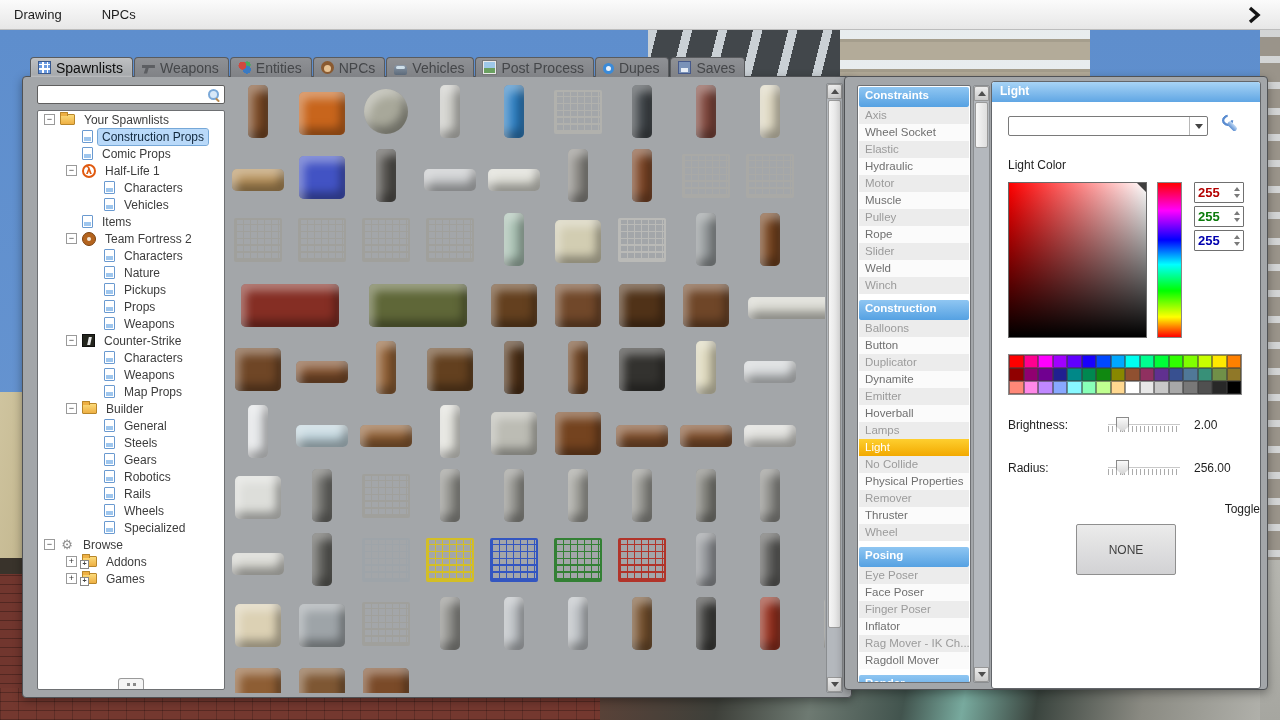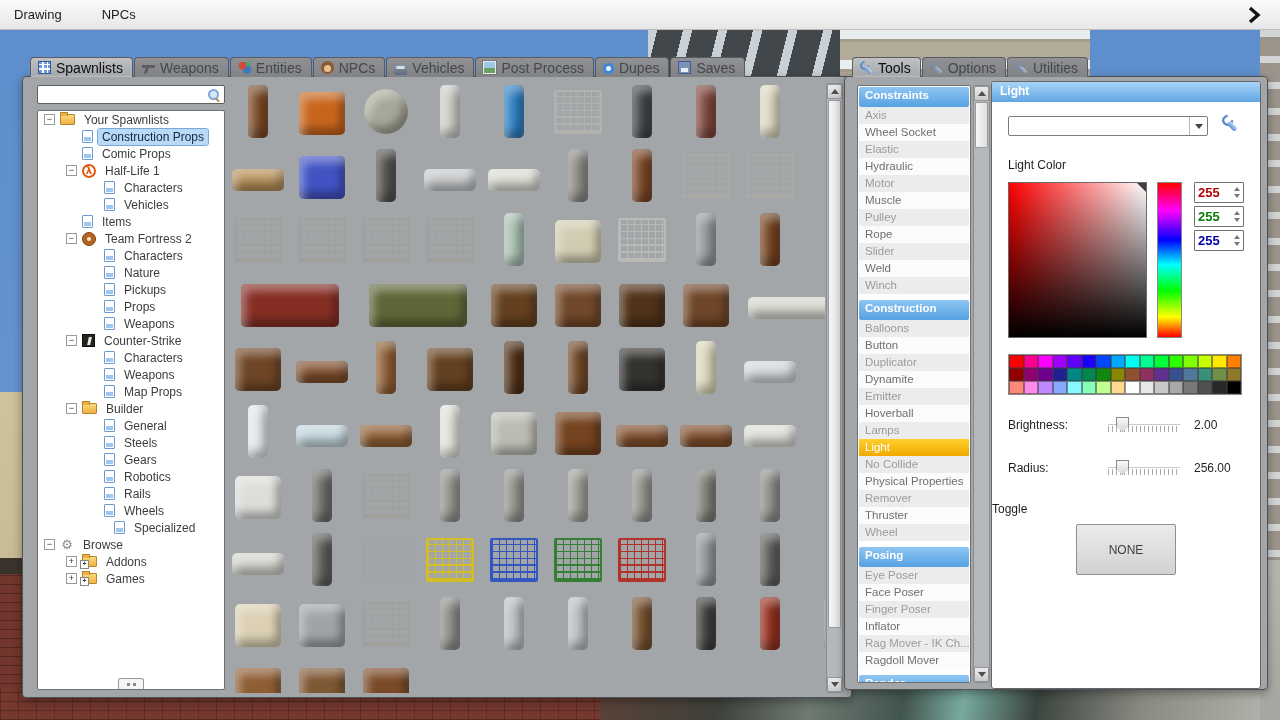--- a/index.html
+++ b/index.html
@@ -197,21 +197,21 @@
   .spin-arrows{width:13px;display:flex;flex-direction:column;align-items:center;justify-content:space-around;padding:3px 0}
   .tri-u{width:0;height:0;border-left:3.5px solid transparent;border-right:3.5px solid transparent;border-bottom:4px solid #7a7a7a}
   .tri-d{width:0;height:0;border-left:3.5px solid transparent;border-right:3.5px solid transparent;border-top:4px solid #7a7a7a}
 
   #color-palette{margin:16px 16px 0;width:234px;display:grid;grid-template-columns:repeat(16,1fr);
     border:1px solid #8a8a8a}
   .swatch{height:13px;border:0.5px solid rgba(60,60,60,.55)}
 
   #brightness-row{margin-top:20px}
   #radius-row{margin-top:23px}
-  #toggle-label{text-align:left;margin-top:24px;font-size:12px;color:#1e1e1e}
+  #toggle-label{text-align:right;margin-top:24px;font-size:12px;color:#1e1e1e}
   #none-button{display:block;margin:8px auto 0;width:100px;height:51px;
     background:linear-gradient(#ebebeb,#d2d2d4);border:1px solid #8f8f8f;border-radius:2px;
     font-size:12px;color:#3f3f3f;font-family:"Liberation Sans",sans-serif}
 
   #fwd svg{display:block}
 </style>
 </head>
 <body>
 
 <div id="stage">
@@ -393,21 +393,21 @@
           <div class="tree-row" style="padding-left: 50px;">
             <span class="exp-sp"></span>
             <span class="tico t-page"></span>
             <span class="tree-label">Rails</span>
           </div>
           <div class="tree-row" style="padding-left: 50px;">
             <span class="exp-sp"></span>
             <span class="tico t-page"></span>
             <span class="tree-label">Wheels</span>
           </div>
-          <div class="tree-row" style="padding-left: 50px; margin-left: 10px;">
+          <div class="tree-row" style="padding-left: 50px;">
             <span class="exp-sp"></span>
             <span class="tico t-page"></span>
             <span class="tree-label">Specialized</span>
           </div>
           <div class="tree-row" style="padding-left: 6px;">
             <span class="exp">−</span>
             <span class="tico t-gear">⚙</span>
             <span class="tree-label">Browse</span>
           </div>
           <div class="tree-row" style="padding-left: 28px;">
@@ -532,34 +532,20 @@
       <div class="vs-btn up">
           <span class="tri-up"></span>
         </div>
       <div class="vs-thumb"></div>
       <div class="vs-btn down">
           <span class="tri-down"></span>
         </div>
     </div>
   </div>
 
-  <div class="tabrow" id="tools-tabs">
-      <div class="tab active">
-        <span class="ticon i-tools wrench"></span>
-        <span class="tlabel">Tools</span>
-      </div>
-      <div class="tab">
-        <span class="ticon i-options wrench"></span>
-        <span class="tlabel">Options</span>
-      </div>
-      <div class="tab">
-        <span class="ticon i-utilities wrench"></span>
-        <span class="tlabel">Utilities</span>
-      </div>
-    </div>
   <div class="win" id="tools-win">
     <div id="tool-list">
         <div class="cat">Constraints</div>
         <div class="titem o">Axis</div>
         <div class="titem e">Wheel Socket</div>
         <div class="titem o">Elastic</div>
         <div class="titem e">Hydraulic</div>
         <div class="titem o">Motor</div>
         <div class="titem e">Muscle</div>
         <div class="titem o">Pulley</div>

